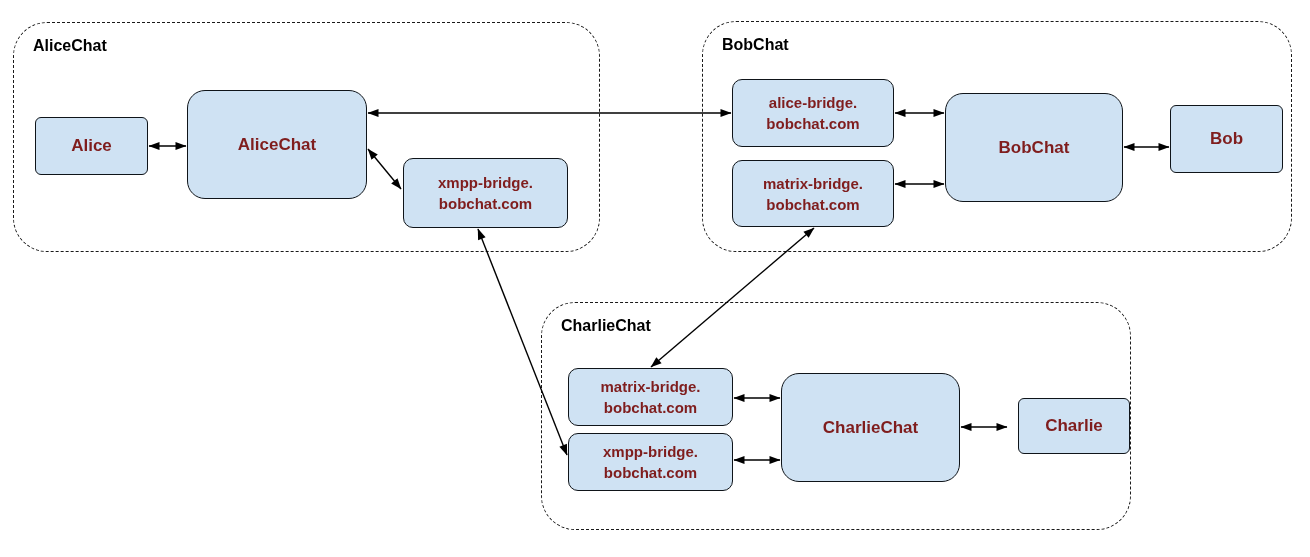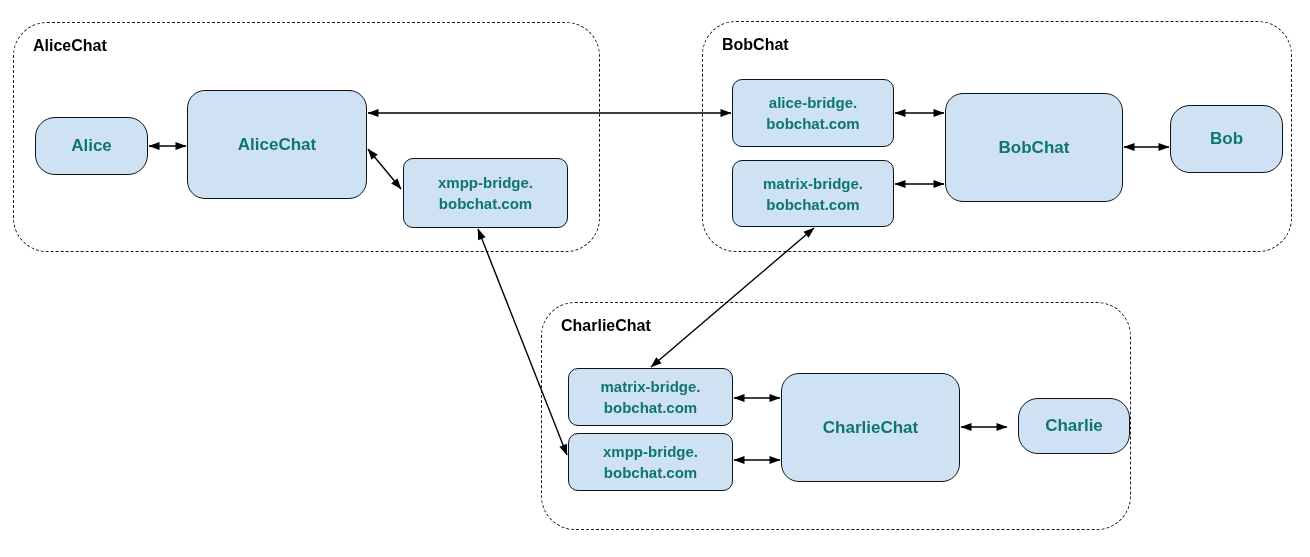--- a/index.html
+++ b/index.html
@@ -40,26 +40,26 @@
   .node {
     position: absolute;
     background: #cfe2f3;
     border: 1.5px solid #0f1419;
     box-sizing: border-box;
     display: flex;
     flex-direction: column;
     align-items: center;
     justify-content: center;
     text-align: center;
-    color: #0f766e;
+    color: #7f1d1d;
     font-weight: bold;
     z-index: 3;
   }
   .node.big    { border-radius: 18px; font-size: 17px; }
-  .node.small  { border-radius: 20px; font-size: 17px; }
+  .node.small  { border-radius: 6px; font-size: 17px; }
   .node.bridge { border-radius: 10px; font-size: 15px; line-height: 21px; }
 
   #node-alice-user        { left: 35px;   top: 117px; width: 113px; height: 58px;  }
   #node-alice-server      { left: 187px;  top: 90px;  width: 180px; height: 109px; }
   #node-alice-xmpp        { left: 403px;  top: 158px; width: 165px; height: 70px;  }
   #node-bob-alice-bridge  { left: 732px;  top: 79px;  width: 162px; height: 68px;  }
   #node-bob-matrix-bridge { left: 732px;  top: 160px; width: 162px; height: 67px;  }
   #node-bob-server        { left: 945px;  top: 93px;  width: 178px; height: 109px; }
   #node-bob-user          { left: 1170px; top: 105px; width: 113px; height: 68px;  }
   #node-charlie-matrix    { left: 568px;  top: 368px; width: 165px; height: 58px;  }

